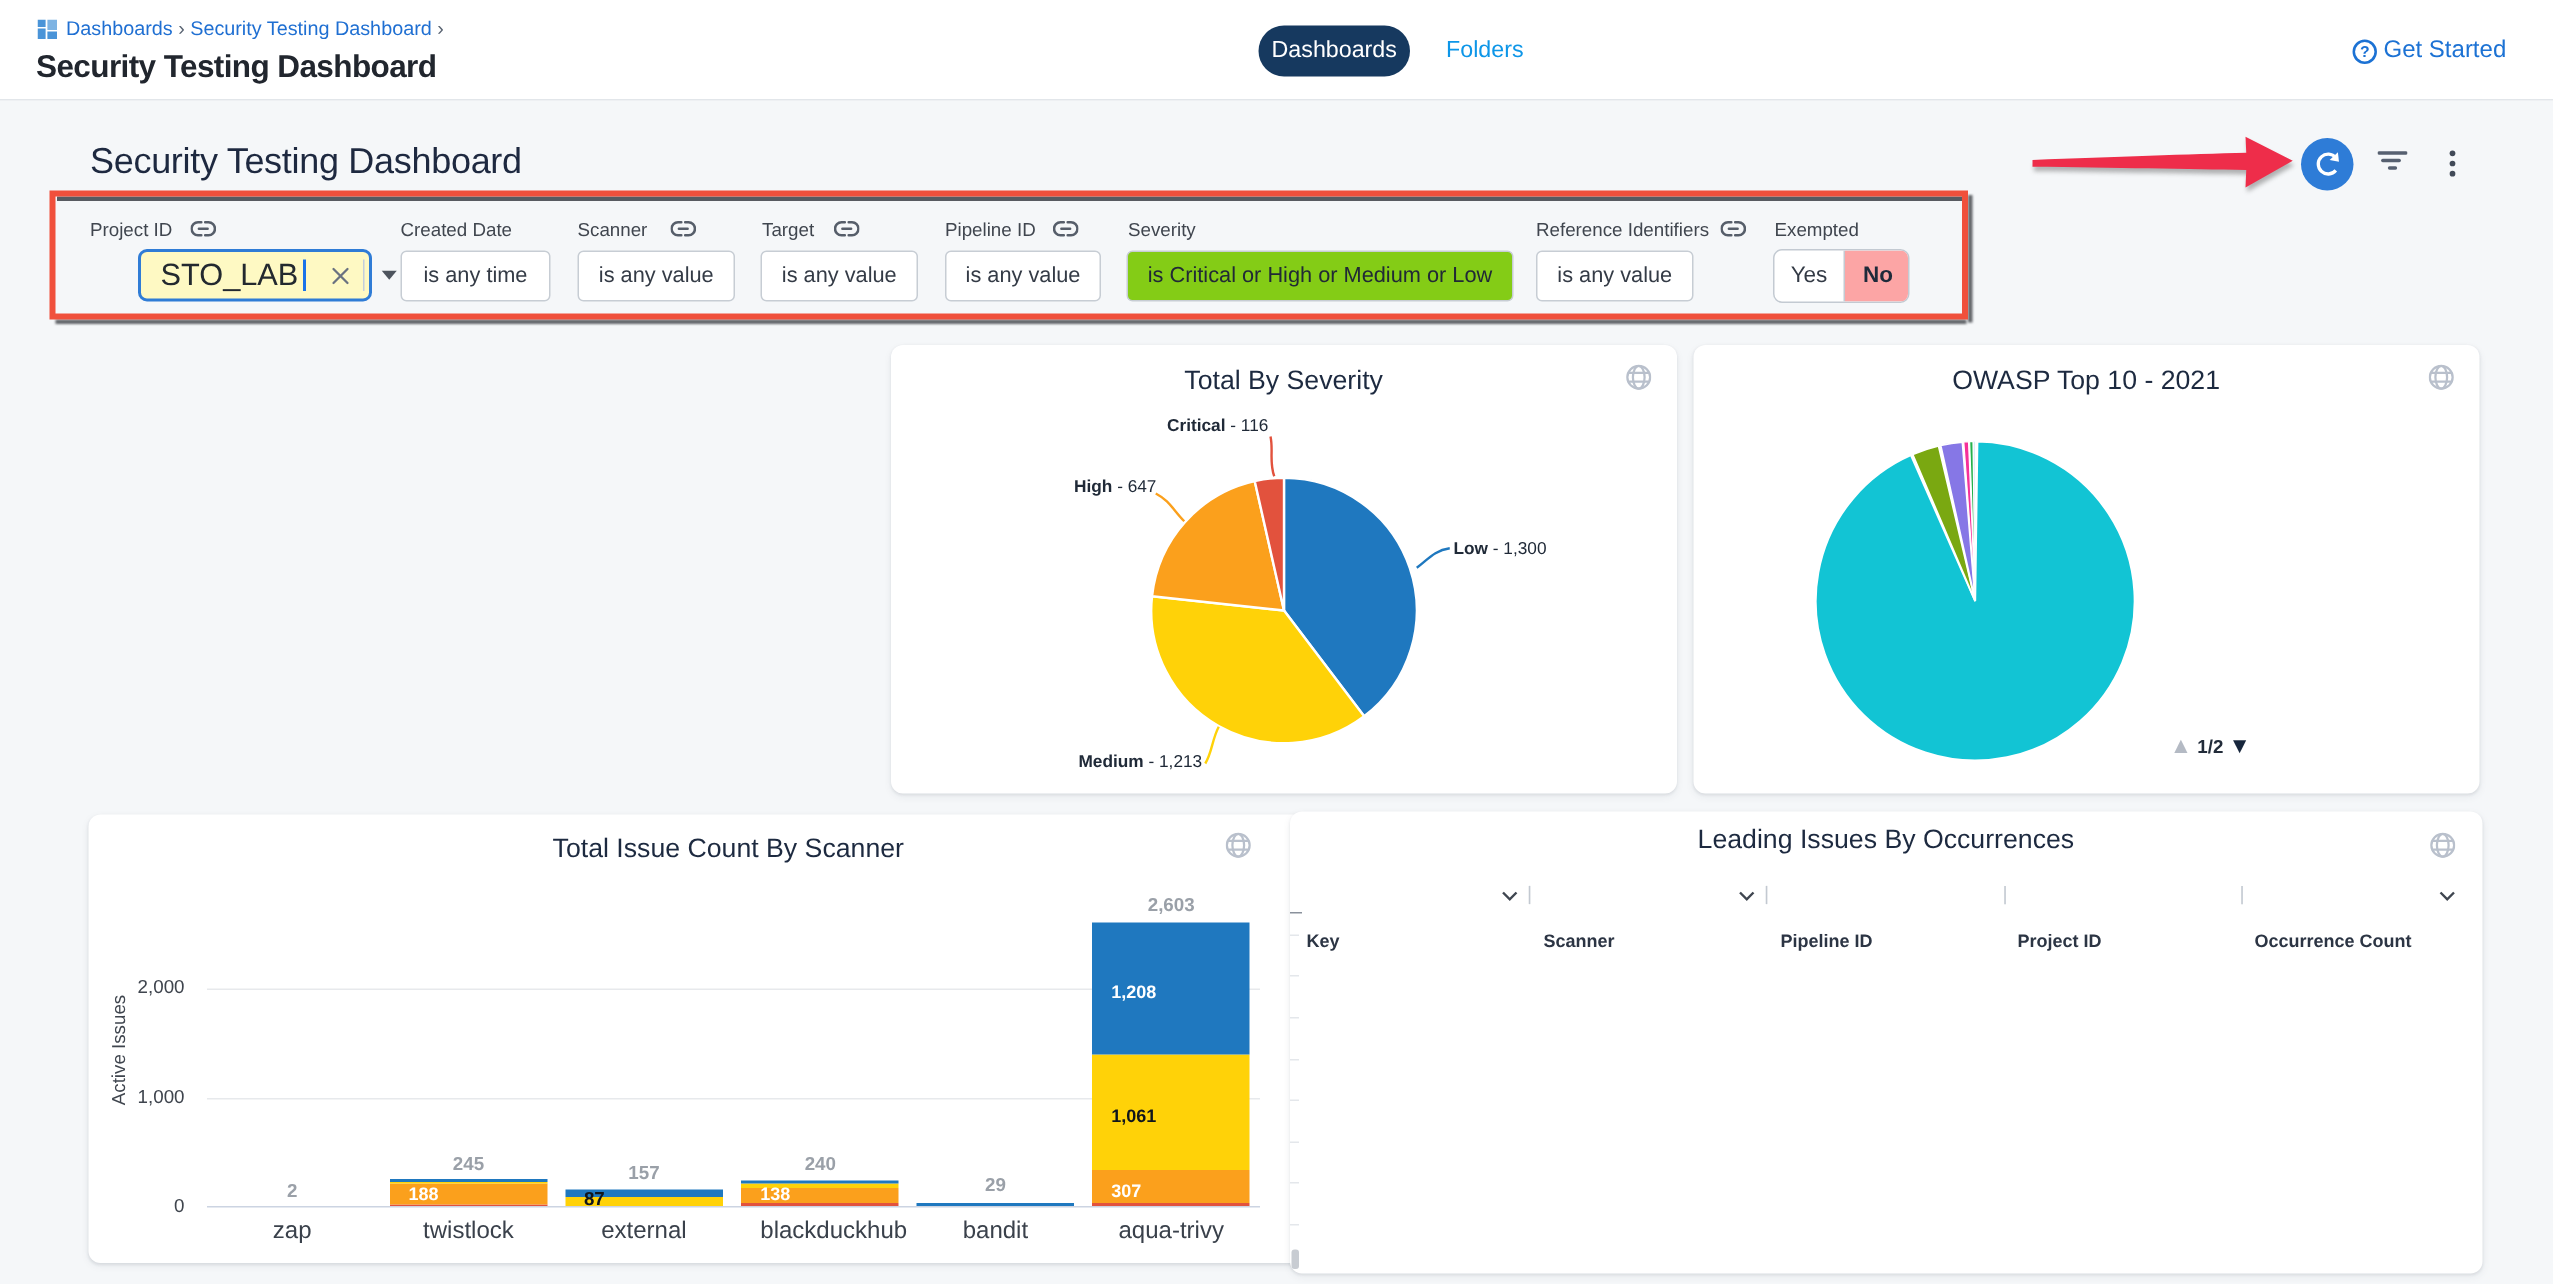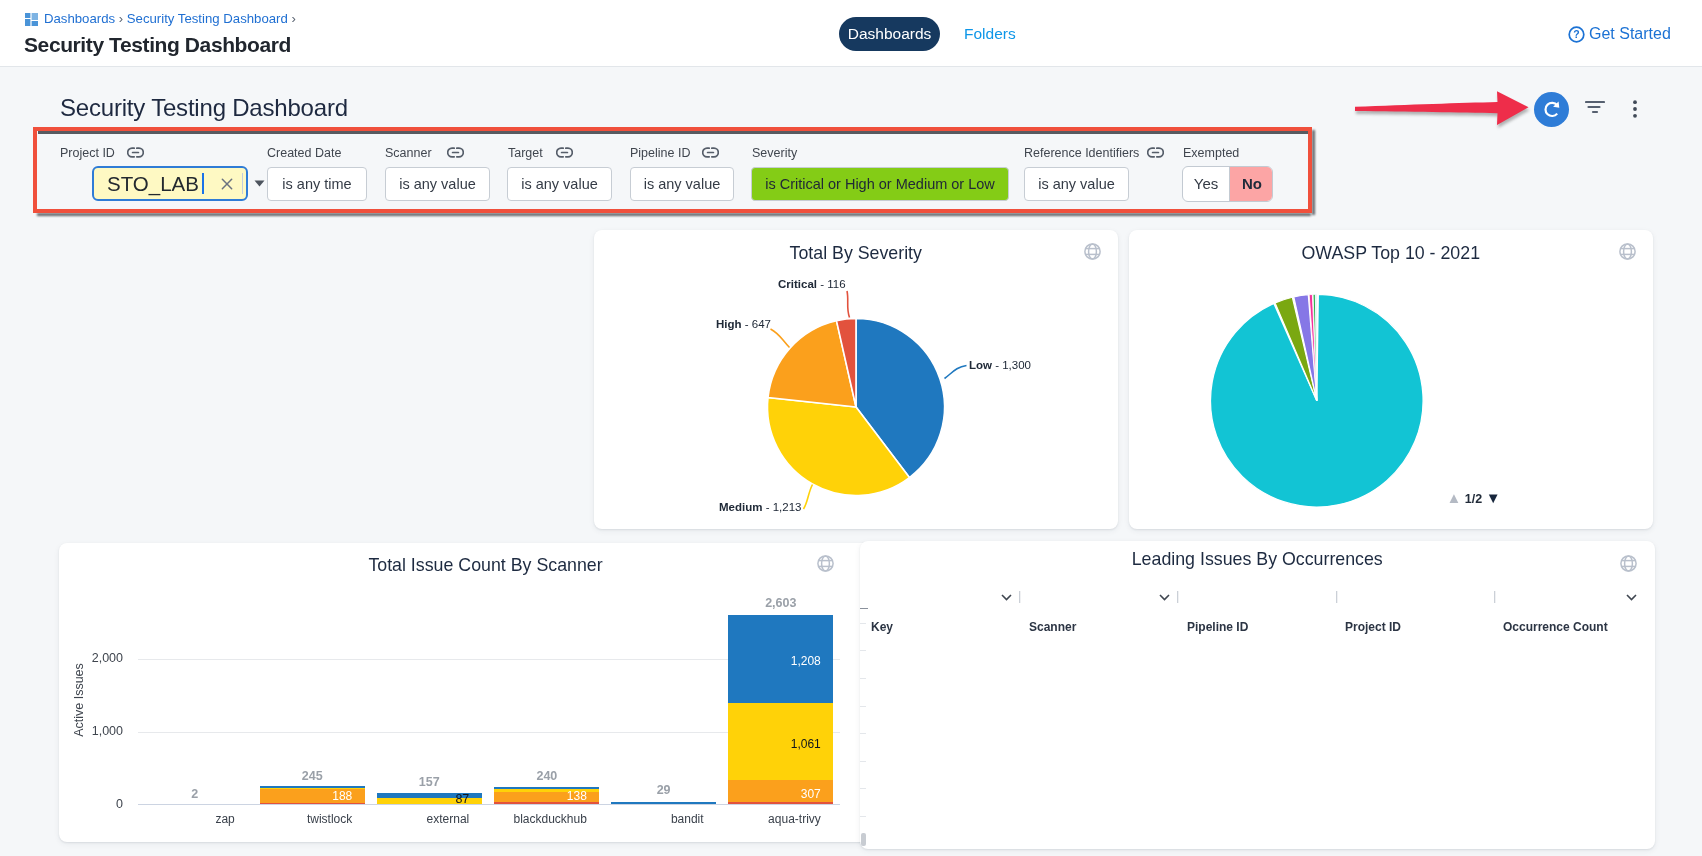--- a/index.html
+++ b/index.html
@@ -19,23 +19,23 @@
 #innertitle { position:absolute; left:60px; top:93.5px; font-size:24px; color:#1e2940; letter-spacing:-0.2px; }
 
 .flabel { position:absolute; top:146px; font-size:12.5px; color:#40464f; }
 .finput { position:absolute; top:167px; height:34px; border:1px solid #c7cdd4; border-radius:4px; background:#fff; font-size:14.5px; color:#343b46; text-align:center; line-height:32px; }
 
 .card { position:absolute; background:#fff; border-radius:8px; box-shadow:0 1px 2px rgba(40,50,70,0.10), 0 2px 6px rgba(40,50,70,0.06); }
 .ctitle { position:absolute; width:100%; text-align:center; font-size:17.8px; color:#1d2a40; }
 .glob { position:absolute; }
 
 .bseg { position:absolute; }
-.blab { position:absolute; text-align:right; font-weight:normal; font-size:12px; }
+.blab { position:absolute; text-align:left; font-weight:bold; font-size:12px; }
 .graylab { position:absolute; text-align:center; font-weight:bold; font-size:12.5px; color:#9aa0a8; }
-.xlab { position:absolute; text-align:right; font-size:12px; color:#3a414b; }
+.xlab { position:absolute; text-align:center; font-size:16px; color:#3a414b; }
 .ytick { position:absolute; text-align:right; font-size:12.5px; color:#3f454e; }
 .gline { position:absolute; height:1px; background:#e7e9ec; }
 
 .th { position:absolute; font-size:12px; font-weight:bold; color:#2c3544;margin-top:31px; }
 .tsep { position:absolute; font-size:13px; color:#c3c9d1; }
 </style>
 </head>
 <body>
 <div id="page">
   <div id="tophdr"></div>

